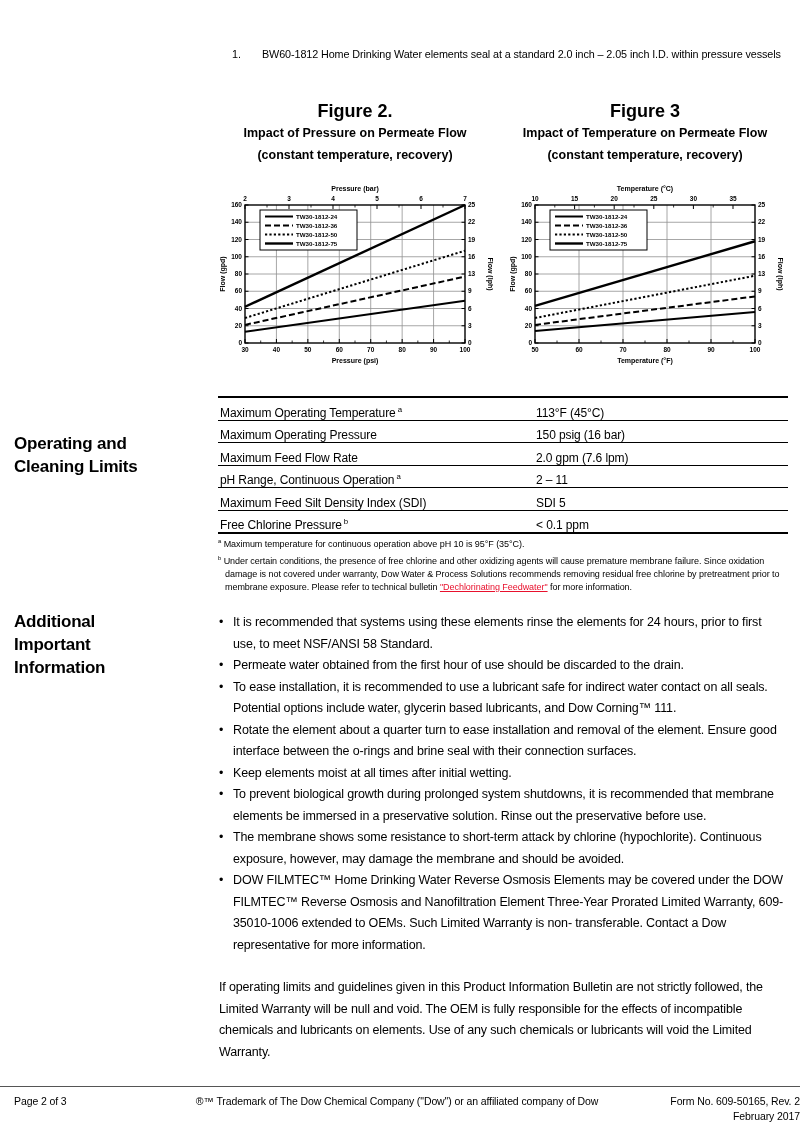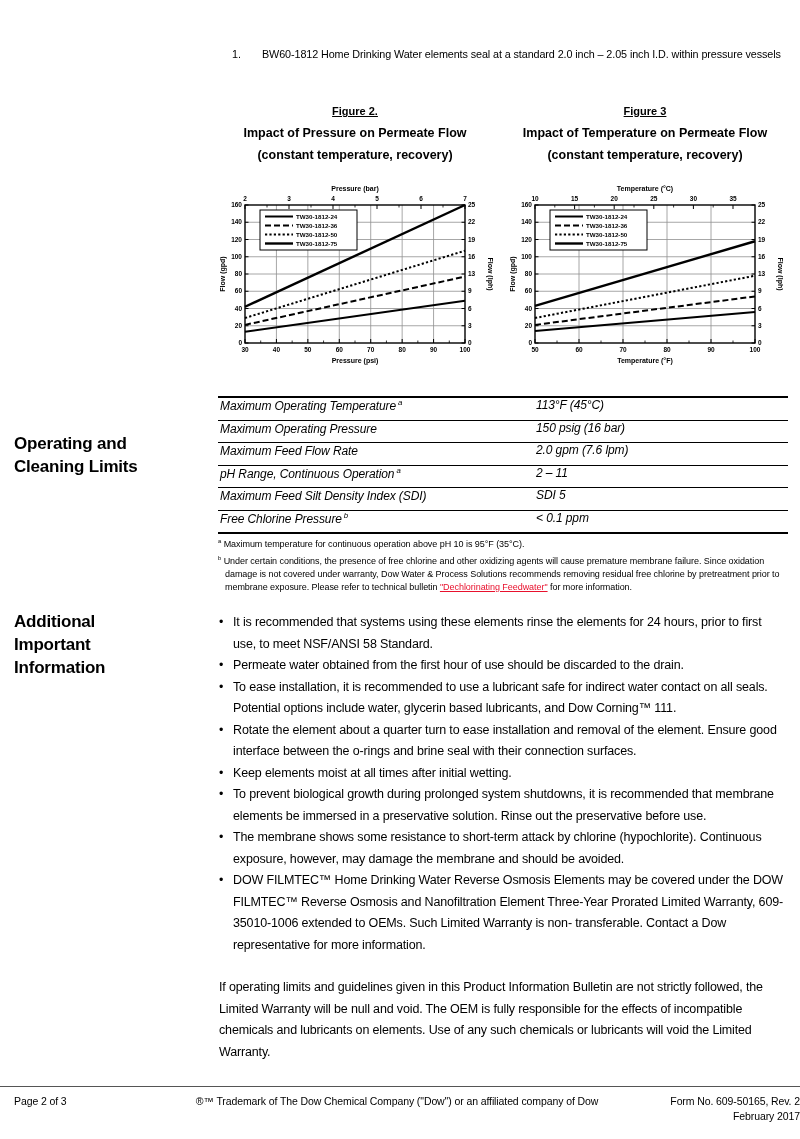--- a/index.html
+++ b/index.html
@@ -9,34 +9,34 @@
   }
   .abs{position:absolute;}
 
   
   .top-note{top:48px;left:232px;width:556px;font-size:10.8px;letter-spacing:-0.1px;display:flex;}
   .top-note .num{width:30px;flex:none;}
 
   
   .figures-row{top:100px;left:210px;width:580px;display:flex;}
   .figure{width:290px;text-align:center;}
-  .fig-title{font-size:11px;font-weight:bold;line-height:22px;text-decoration:underline;}
+  .fig-title{font-size:18px;font-weight:bold;line-height:22px;}
   .fig-sub{font-size:12.5px;font-weight:bold;line-height:22px;}
   .fig-note{font-size:12.5px;font-weight:bold;line-height:22px;}
   .chart-svg{margin-top:12px;width:280px;height:196px;}
   svg text{font-family:"Liberation Sans",sans-serif;fill:#000;}
 
   
   .side-heading{left:14px;font-size:17px;font-weight:bold;line-height:23px;white-space:pre-line;letter-spacing:-0.2px;}
   .heading-operating{top:397px;margin-top:35px;}
   .heading-additional{top:610px;}
 
   
   .limits-table{top:396px;left:218px;width:570px;border-top:2.5px solid #000;}
-  .trow{display:flex;border-bottom:1px solid #000;height:21.5px;align-items:flex-start;font-size:12px;letter-spacing:-0.1px;font-style:italic;}
+  .trow{display:flex;border-bottom:1px solid #000;height:21.5px;align-items:flex-end;font-size:12px;letter-spacing:-0.1px;}
   .trow:last-child{border-bottom:2.5px solid #000;}
   .cell-label{width:292px;flex:none;padding-left:2px;}
   .cell-value{flex:1;margin-left:24px;}
   sup{font-size:0.65em;vertical-align:super;}
   .cell-label sup{margin-left:2px;}
 
   
   .table-footnotes{top:535px;left:218px;width:570px;font-size:9px;line-height:13px;letter-spacing:-0.05px;}
   .fnote{padding-left:7px;text-indent:-7px;margin-bottom:1px;}
   .fnote-link{color:#e8112d;text-decoration:underline;cursor:pointer;}

